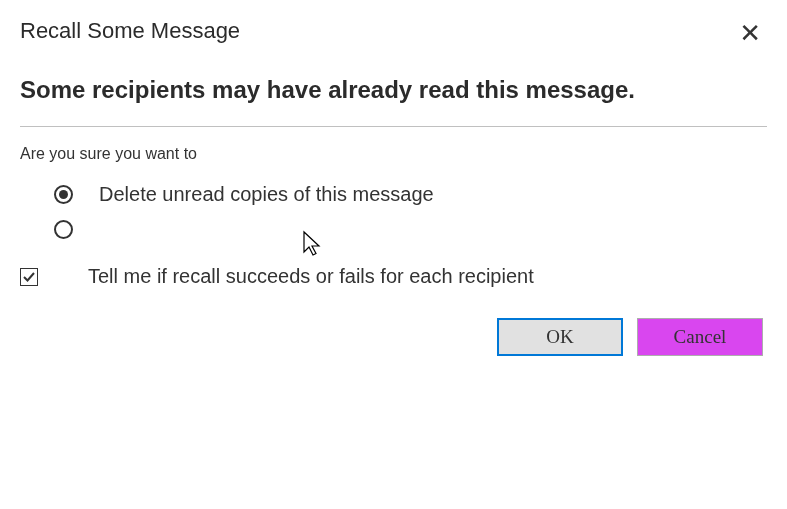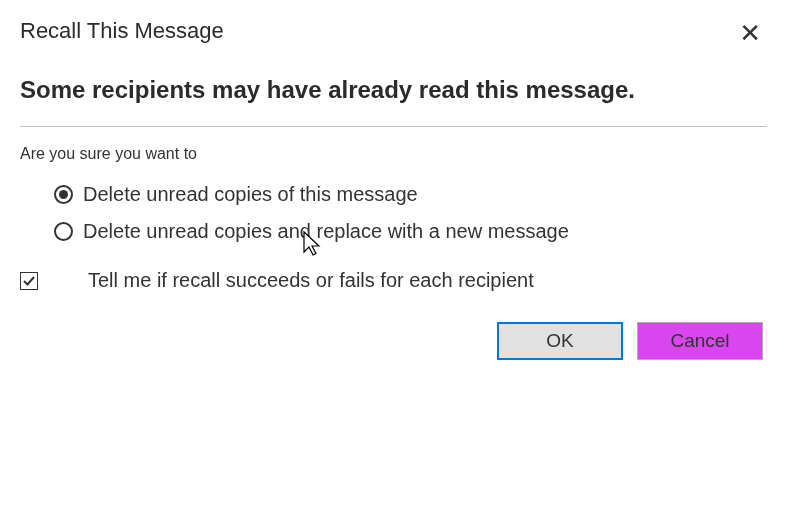--- a/index.html
+++ b/index.html
@@ -87,20 +87,21 @@
       content: "";
       width: 9px;
       height: 9px;
       background: #333;
       border-radius: 50%;
       display: block;
     }
     .radio-label {
       font-size: 20px;
       color: #333;
+      margin-left: 16px;
     }
     .checkbox-item {
       display: flex;
       align-items: center;
       margin-bottom: 30px;
       cursor: pointer;
       gap: 40px;
     }
     .checkbox-box {
       width: 18px;
@@ -121,20 +122,21 @@
     }
     .checkbox-label {
       font-size: 20px;
       color: #333;
     }
     .button-row {
       display: flex;
       justify-content: flex-end;
       gap: 14px;
       padding-right: 4px;
+      font-family: Liberation Serif, serif;
     }
     .btn {
       min-width: 126px;
       height: 38px;
       font-size: 19px;
       background: #d946ef;
       border: 1px solid #adadad;
       cursor: pointer;
       color: #333;
       font-family: inherit;
@@ -149,41 +151,40 @@
       top: 230px;
       pointer-events: none;
     }
   </style>
 </head>
 <body>
 
 <div class="dialog">
 
   <div class="titlebar">
-    <div class="title">Recall This Message</div>
+    <div class="title">Recall Some Message</div>
     <div class="close-btn">
       <span>✕</span>
     </div>
   </div>
 
   <div class="heading">Some recipients may have already read this message.</div>
 
   <hr class="separator">
 
 
   <div class="prompt">Are you sure you want to</div>
 
   <div class="radio-group">
     <div class="radio-item">
       <span class="radio-circle checked"></span>
       <span class="radio-label">Delete unread copies of this message</span>
     </div>
     <div class="radio-item">
       <span class="radio-circle"></span>
-      <span class="radio-label">Delete unread copies and replace with a new message</span>
     </div>
   </div>
 
   <div class="checkbox-item">
     <span class="checkbox-box checked">
       <svg viewBox="0 0 14 14">
           <path d="M2 7 L5.5 10.5 L12 3" stroke="#333" stroke-width="2" fill="none"></path>
         </svg>
     </span>
     <span class="checkbox-label">Tell me if recall succeeds or fails for each recipient</span>

